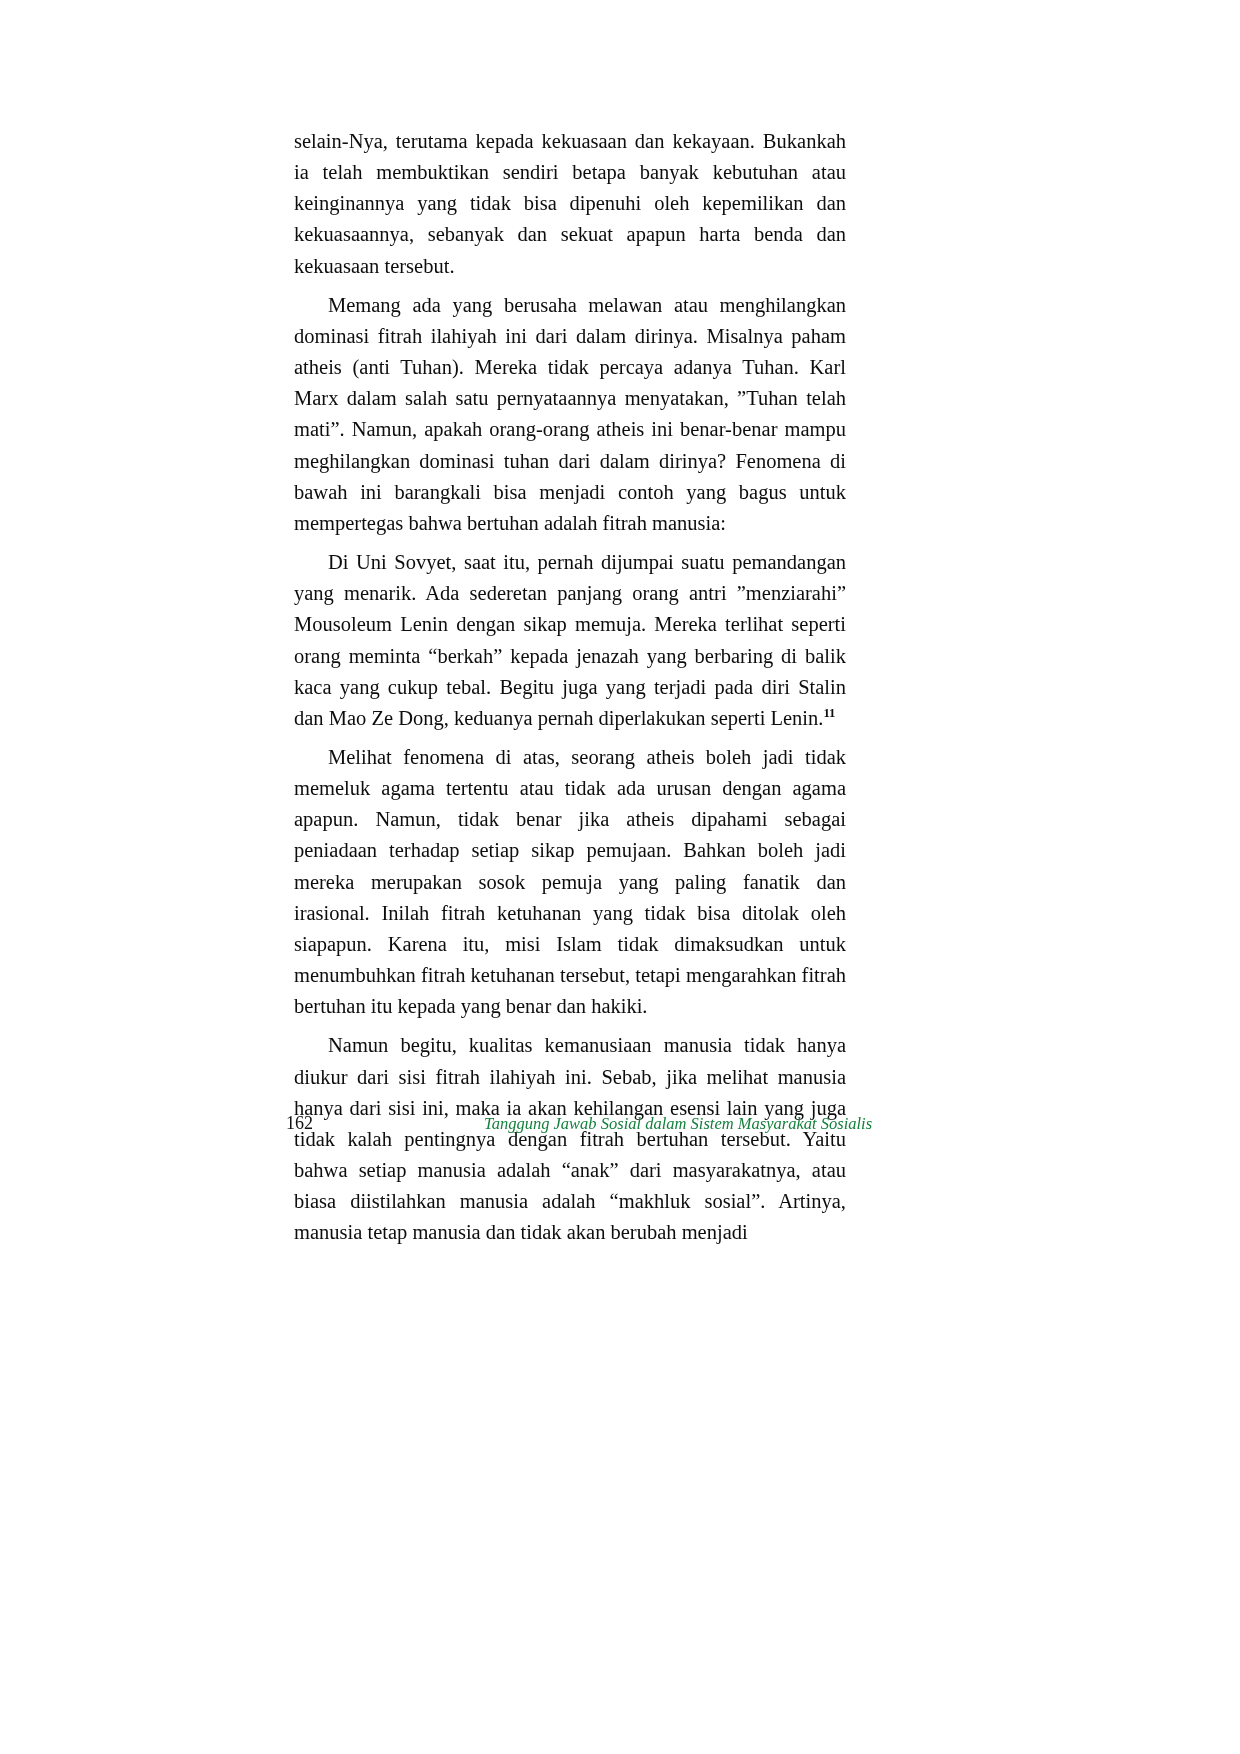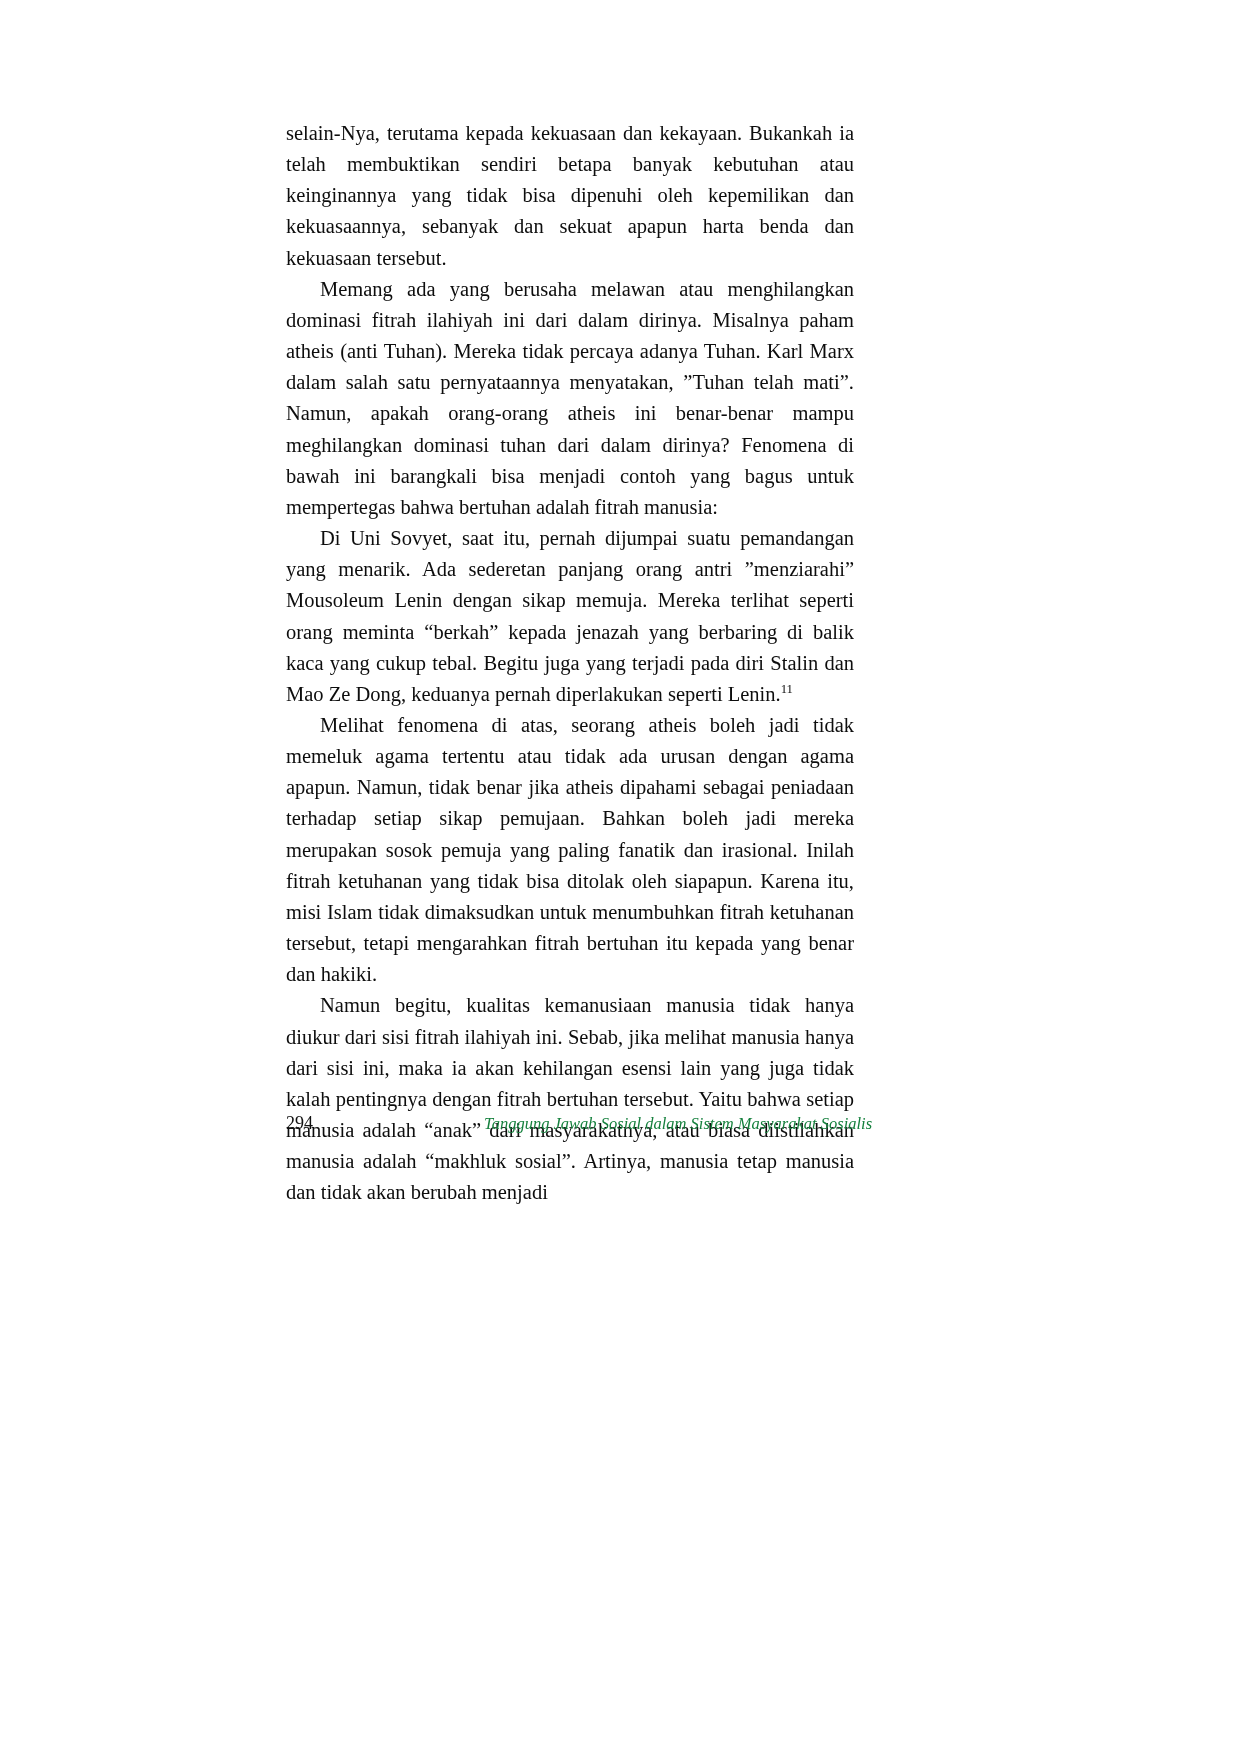--- a/index.html
+++ b/index.html
@@ -21,31 +21,32 @@
     width: 568px;
   }
   .body-text {
     font-size: 20.5px;
     line-height: 1.52;
     text-align: justify;
     text-justify: inter-word;
     color: #0d0d0d;
   }
   .body-text p {
-    margin: 0;
+    margin: 8px;
   }
   .body-text p.indent {
     text-indent: 34px;
   }
   .it {
   }
   sup {
     font-size: 0.62em;
     vertical-align: super;
     line-height: 0;
+    font-weight: bold;
   }
   .footer {
     position: absolute;
     left: 286px;
     top: 1113px;
     width: 568px;
     height: 24px;
   }
   .footer .page-number {
     position: absolute;
@@ -77,15 +78,15 @@
     <p class="indent"><span>Di Uni Sovyet, saat itu, pernah dijumpai suatu pemandangan yang menarik. Ada sederetan panjang orang antri ”menziarahi” Mousoleum Lenin dengan sikap memuja. Mereka terlihat seperti orang meminta “berkah” kepada jenazah yang berbaring di balik kaca yang cukup tebal. Begitu juga yang terjadi pada diri Stalin dan Mao Ze Dong, keduanya pernah diperlakukan seperti Lenin.</span><sup>11</sup></p>
 
     <p class="indent">Melihat fenomena di atas, seorang atheis boleh jadi tidak memeluk agama tertentu atau tidak ada urusan dengan agama apapun. Namun, tidak benar jika atheis dipahami sebagai peniadaan terhadap setiap sikap pemujaan. Bahkan boleh jadi mereka merupakan sosok pemuja yang paling fanatik dan irasional. Inilah fitrah ketuhanan yang tidak bisa ditolak oleh siapapun. Karena itu, misi Islam tidak dimaksudkan untuk menumbuhkan fitrah ketuhanan tersebut, tetapi mengarahkan fitrah bertuhan itu kepada yang benar dan hakiki.</p>
 
     <p class="indent">Namun begitu, kualitas kemanusiaan manusia tidak hanya diukur dari sisi fitrah ilahiyah ini. Sebab, jika melihat manusia hanya dari sisi ini, maka ia akan kehilangan esensi lain yang juga tidak kalah pentingnya dengan fitrah bertuhan tersebut. Yaitu bahwa setiap manusia adalah “anak” dari masyarakatnya, atau biasa diistilahkan manusia adalah “makhluk sosial”. Artinya, manusia tetap manusia dan tidak akan berubah menjadi</p>
 
   </div>
 </div>
 
 <div class="footer">
-  <span class="page-number">294</span>
+  <span class="page-number">162</span>
   <span class="running-title">Tanggung Jawab Sosial dalam Sistem Masyarakat Sosialis</span>
 </div>
 
 </body></html>

